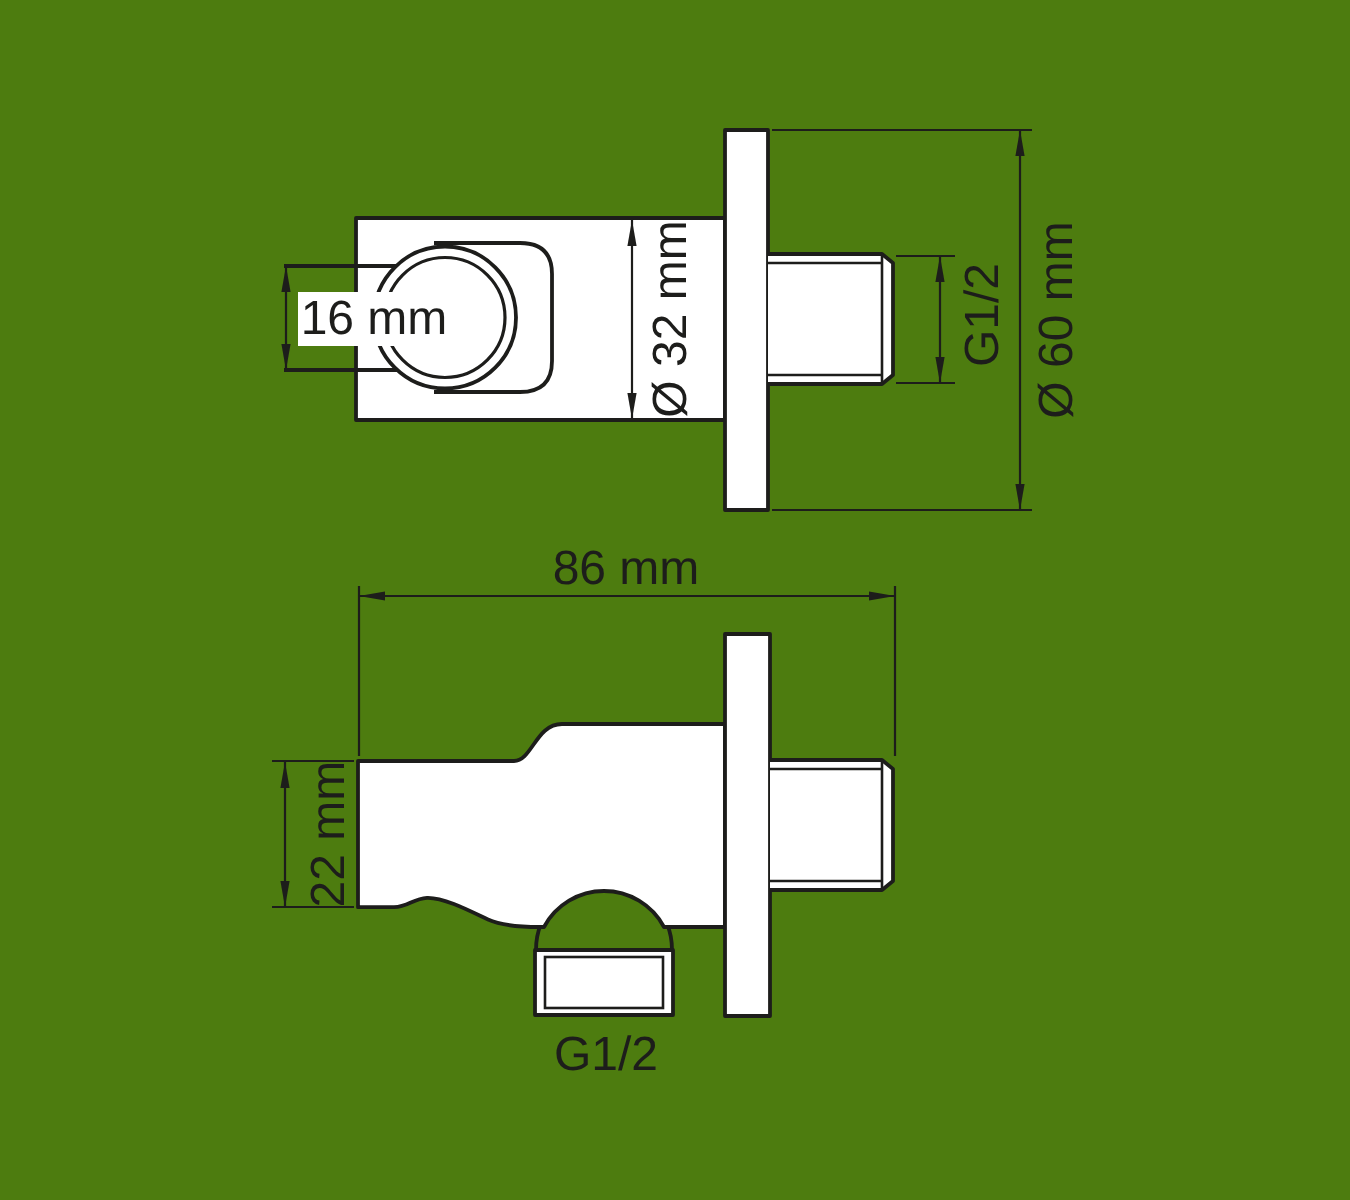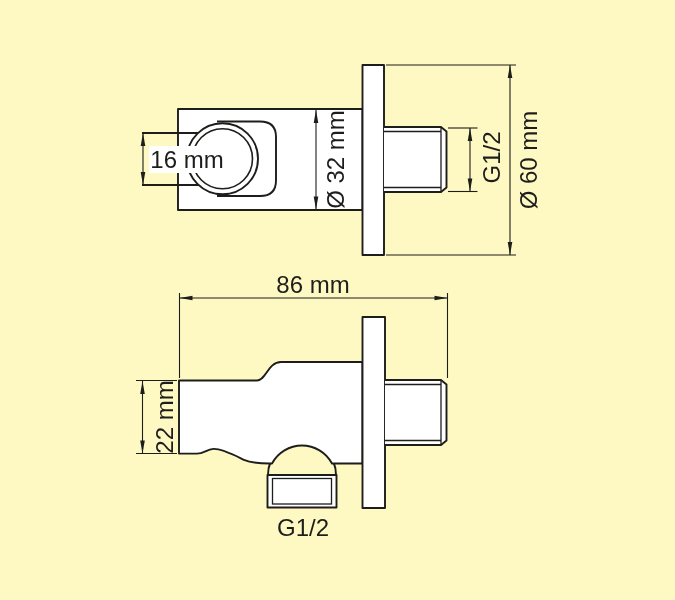--- a/index.html
+++ b/index.html
@@ -1,16 +1,16 @@
 <!DOCTYPE html>
 <html><head>
 <meta charset="utf-8">
 <style>
   html,body{margin:0;padding:0;background:#ffffff;}
-  .stage{position:relative;width:675px;height:600px;background:#fef9c3;overflow:hidden;}
+  .stage{position:relative;width:675px;height:600px;background:#4d7c0f;overflow:hidden;}
   svg{display:block;width:675px;height:600px;}
   .ol   {stroke:#1d1d1b;stroke-width:1.9;fill:none;stroke-linejoin:round;}
   .olf  {stroke:#1d1d1b;stroke-width:1.9;fill:#ffffff;stroke-linejoin:round;}
   .thin {stroke:#1d1d1b;stroke-width:1.1;fill:none;}
   .mid  {stroke:#1d1d1b;stroke-width:1.3;fill:none;}
   .ringo{stroke:#1d1d1b;stroke-width:1.9;fill:#ffffff;}
   .ringi{stroke:#1d1d1b;stroke-width:1.6;fill:#ffffff;}
   .ah   {fill:#1d1d1b;stroke:none;}
   .mask {fill:#ffffff;stroke:none;}
   text{font-family:"Liberation Sans","DejaVu Sans",sans-serif;font-size:24px;fill:#1d1d1b;}

